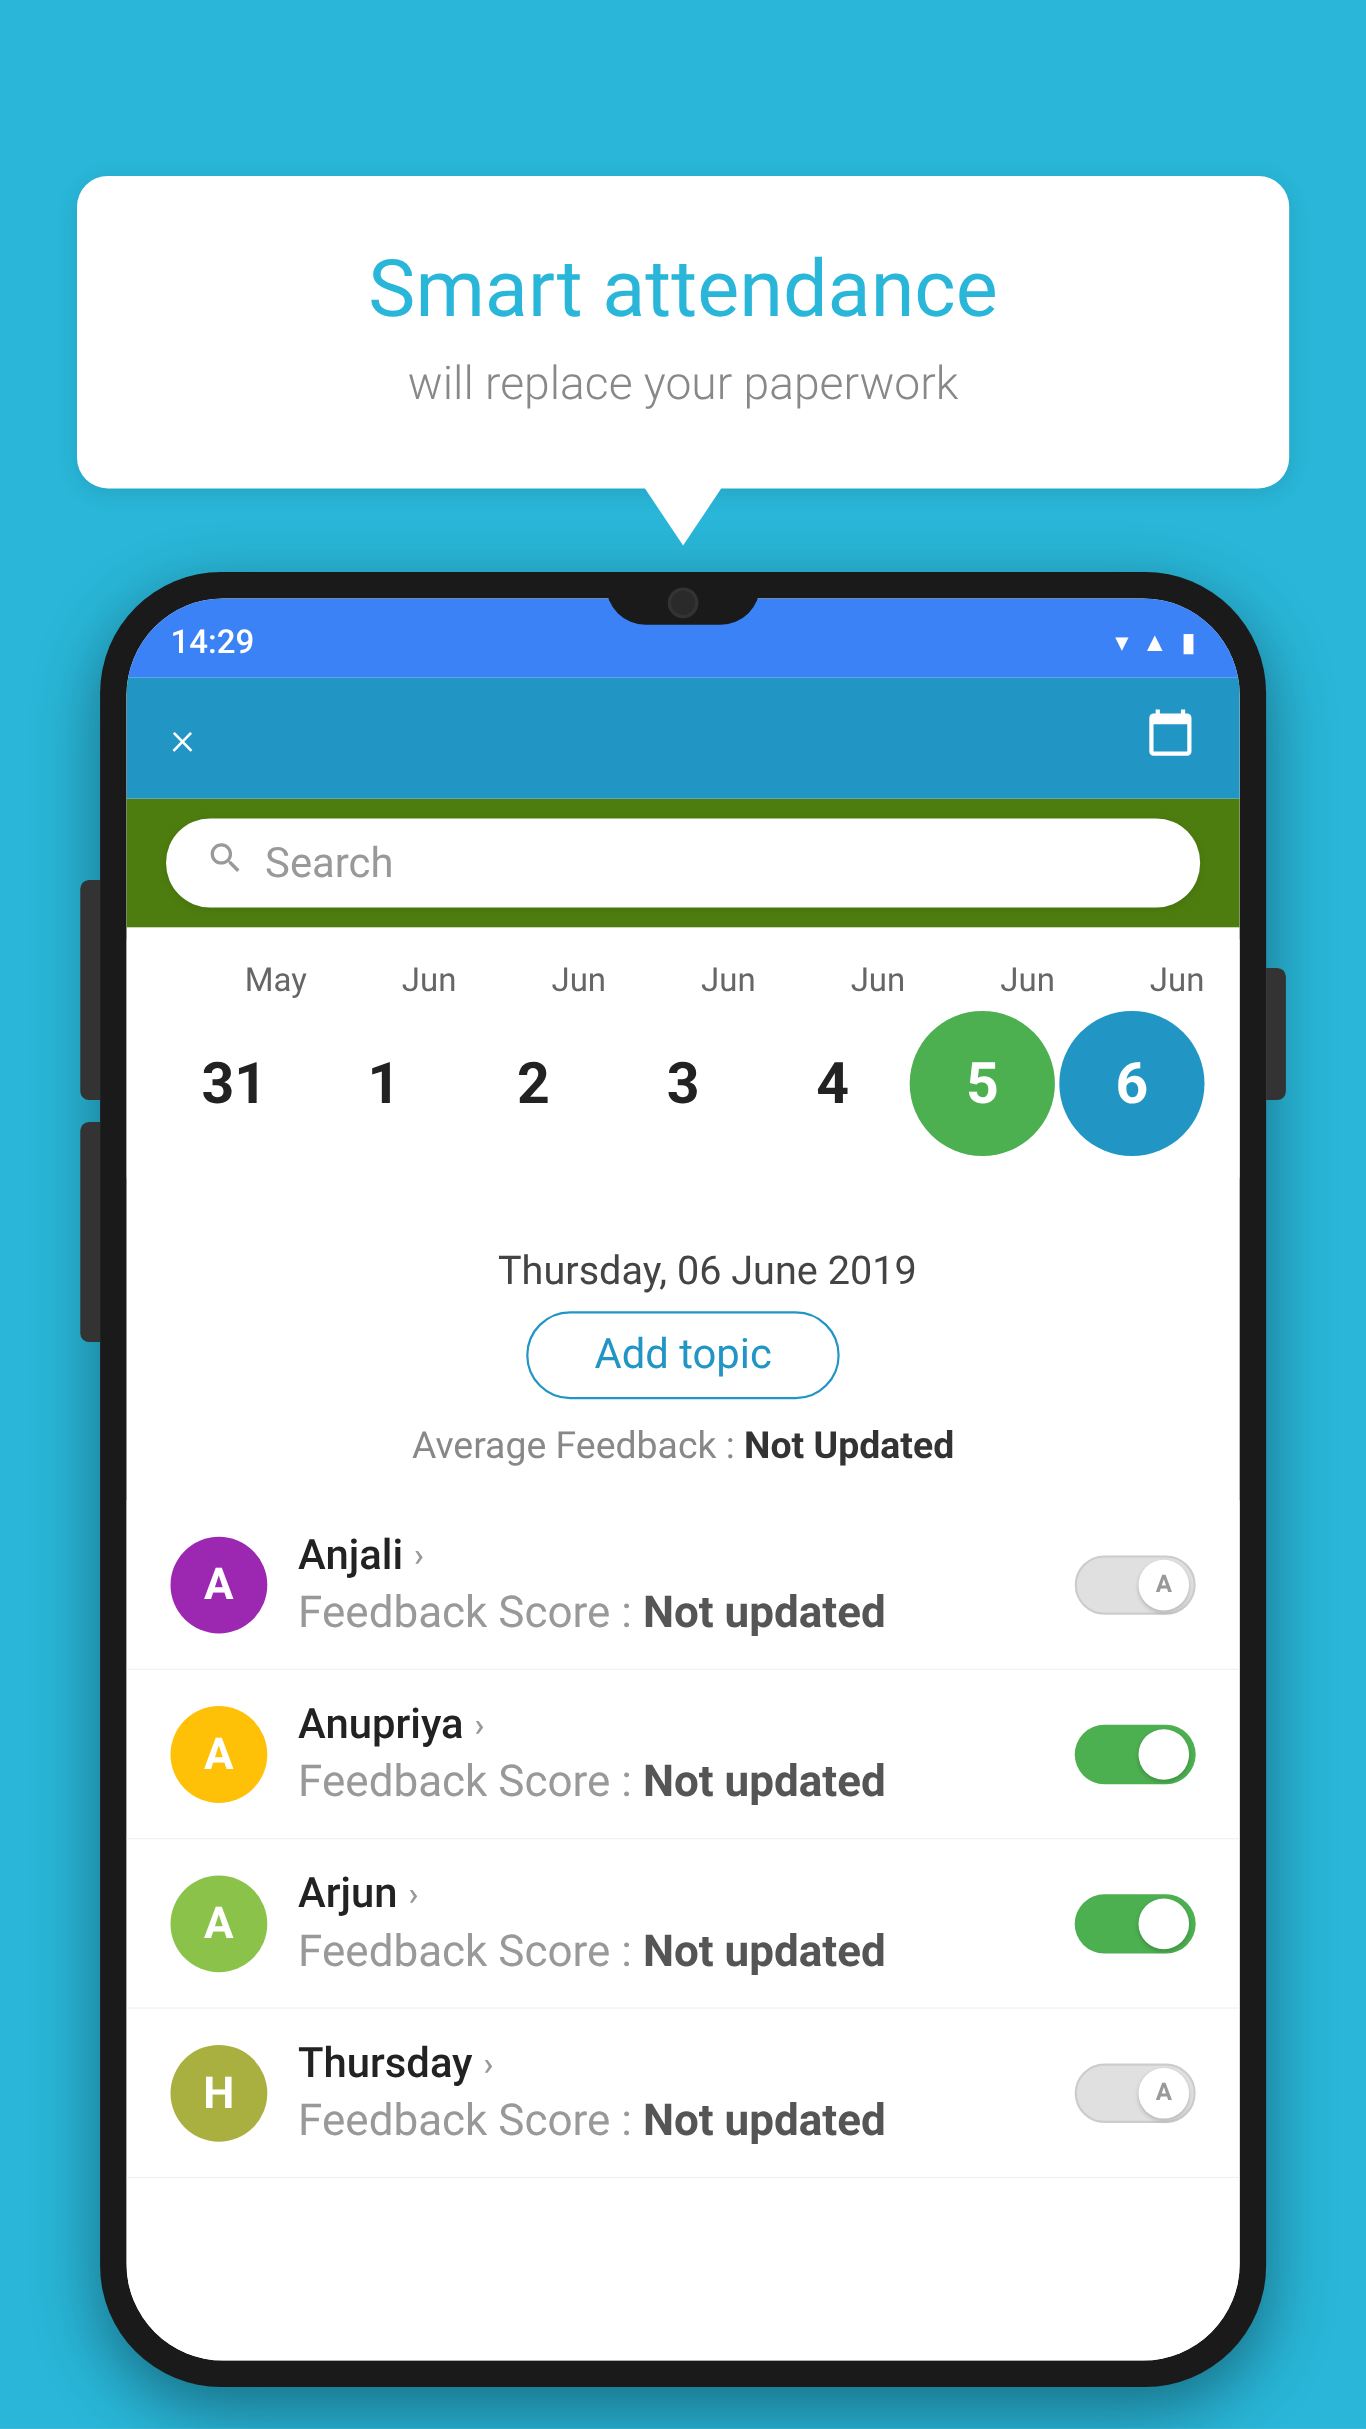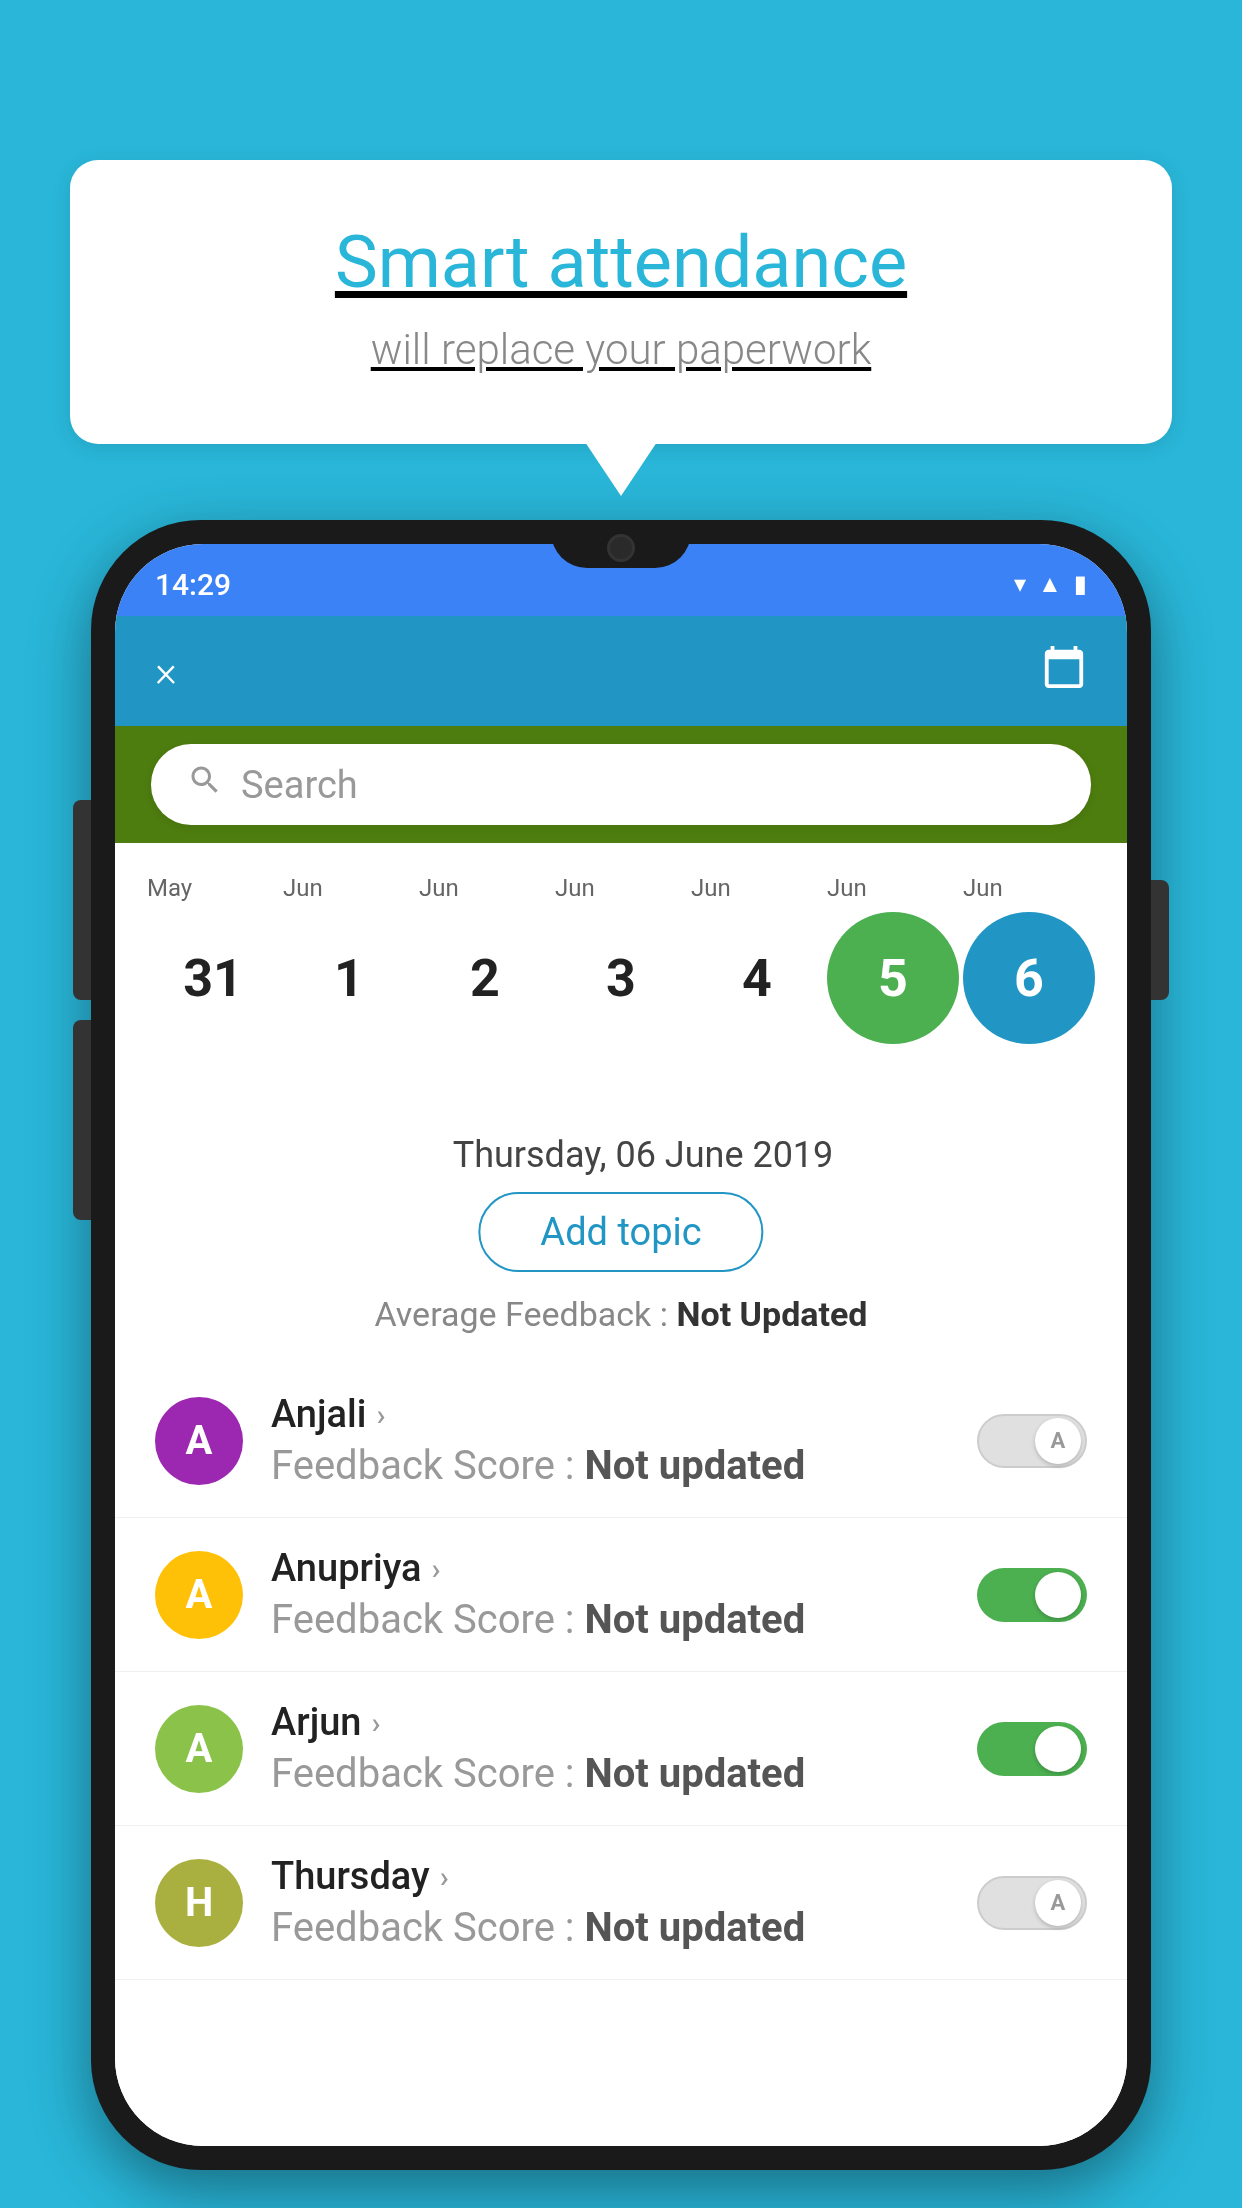--- a/index.html
+++ b/index.html
@@ -20,21 +20,20 @@
       left: 70px;
       right: 70px;
     }
 
     .speech-bubble {
       background: white;
       border-radius: 28px;
       padding: 60px 57px 70px;
       position: relative;
       box-shadow: 0 4px 20px rgba(0,0,0,0.1);
-      text-decoration: underline;
     }
 
     .speech-bubble::after {
       content: '';
       position: absolute;
       bottom: -52px;
       left: 50%;
       transform: translateX(-50%);
       width: 0;
       height: 0;
@@ -244,24 +243,24 @@
     }
 
     .calendar-row-months {
       display: flex;
       justify-content: space-around;
       padding: 0 30px;
       margin-bottom: 10px;
     }
 
     .calendar-month {
-      font-size: 24px;
+      font-size: 30px;
       color: #666;
       width: 132px;
-      text-align: left;
+      text-align: right;
     }
 
     .calendar-row-days {
       display: flex;
       justify-content: space-around;
       padding: 0 30px;
     }
 
     .calendar-day {
       width: 132px;

